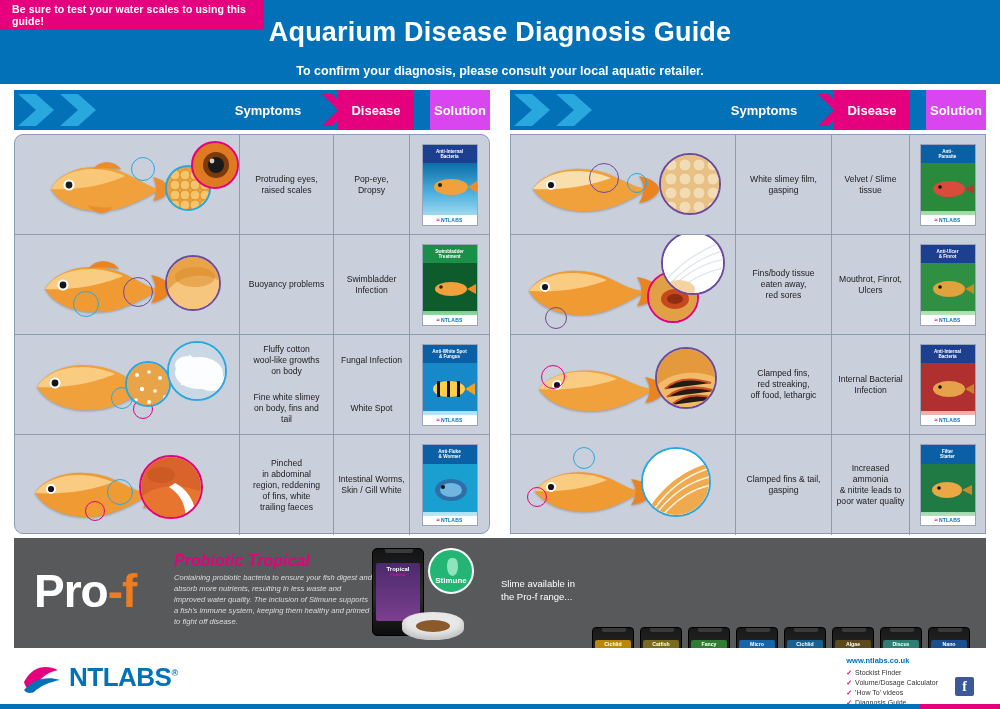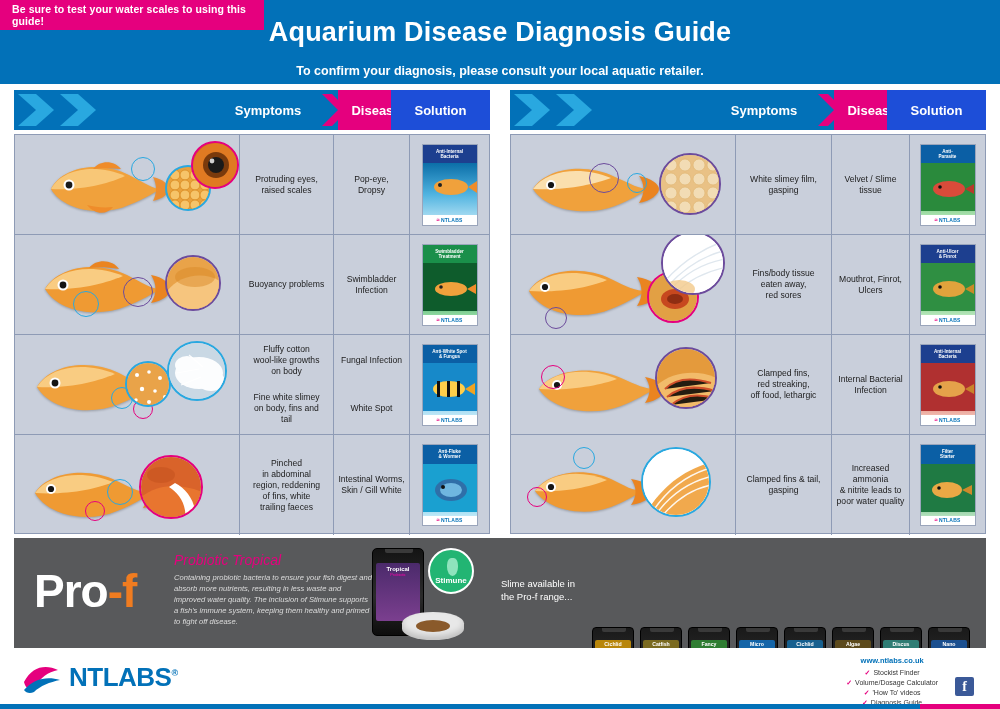--- a/index.html
+++ b/index.html
@@ -49,33 +49,33 @@
   }
   .chev svg { display:block; }
 
   .ch-label {
     position:absolute; top:0; height:40px;
     display:flex; align-items:center; justify-content:center;
     color:#ffffff; font-size:13px; font-weight:bold;
   }
   .ch-symptoms { right:152px; width:140px; }
   .ch-disease  { right:76px; width:76px; background:#e5007e; }
-  .ch-solution { right:0; width:99px; background:#1d4ed8; }
+  .ch-solution { right:0; width:60px; background:#d946ef; }
 
   .pink-arrow {
     position:absolute; top:0; height:40px; width:28px;
   }
 
   
   .tbl {
     position:absolute; top:134px; height:400px;
     background:#c9cfdb;
     border:1px solid #8e9bb5;
   }
-  .tbl.left { left:14px; width:476px; }
+  .tbl.left { left:14px; width:476px;border-radius:9px; }
   .tbl.right { left:510px; width:476px; }
 
   .row {
     position:relative; height:100px;
     border-bottom:1px solid #8e9bb5;
     display:flex;
   }
   .row:last-child { border-bottom:none; }
 
   .cell-img {
@@ -148,21 +148,21 @@
     background:#58595b;
   }
   .prof-logo {
     position:absolute; left:20px; top:26px;
     font-size:46px; font-weight:bold; color:#ffffff; letter-spacing:-1px;
   }
   .prof-logo .dash { color:#f07c20; }
   .prof-logo .f { color:#f07c20; }
   .prof-title {
     position:absolute; left:160px; top:14px;
-    font-size:14px; font-style:italic; font-weight:normal; color:#e5007e;
+    font-size:16px; font-style:italic; font-weight:bold; color:#e5007e;
   }
   .prof-text {
     position:absolute; left:160px; top:34px; width:200px;
     font-size:7.6px; font-style:italic; color:#dcdcdc; line-height:1.45;
   }
   .also-avail {
     position:absolute; left:487px; top:40px; width:92px;
     font-size:9.5px; color:#ffffff; line-height:1.35;
   }
   .bottle {
@@ -230,21 +230,21 @@
     display:flex; align-items:center;
   }
   .nt-logo .swirl {
     width:40px; height:34px; margin-right:7px; position:relative;
   }
   .nt-logo .txt {
     font-size:26px; font-weight:bold; color:#0271b8; letter-spacing:-.5px;
   }
   .nt-logo .reg { font-size:9px; vertical-align:super; }
   .site {
-    position:absolute; right:62px; top:8px; text-align:center;
+    position:absolute; right:62px; top:8px; text-align:left;
     font-size:7px; color:#0271b8; line-height:1.45;margin-left:16px;
   }
   .site .url { font-weight:bold; font-size:7.5px; margin-bottom:1px; }
   .site .ln { color:#333; }
   .site .tick { color:#e5007e; font-weight:bold; margin-right:3px; }
   .fb {
     position:absolute; right:26px; top:29px; width:19px; height:19px;
     background:#3b5998; color:#ffffff; border-radius:2px;
     font-size:14px; font-weight:bold; text-align:center; line-height:19px;
     font-family:"Liberation Serif", serif;

